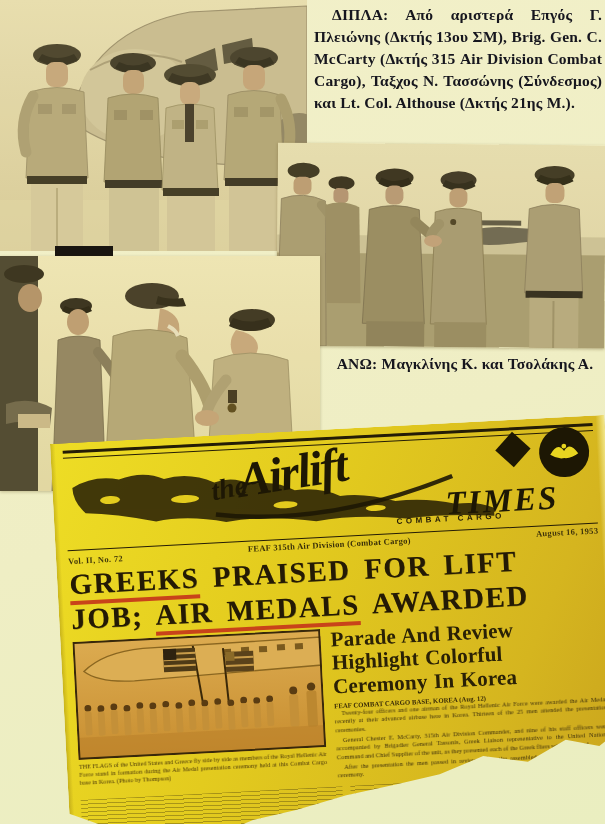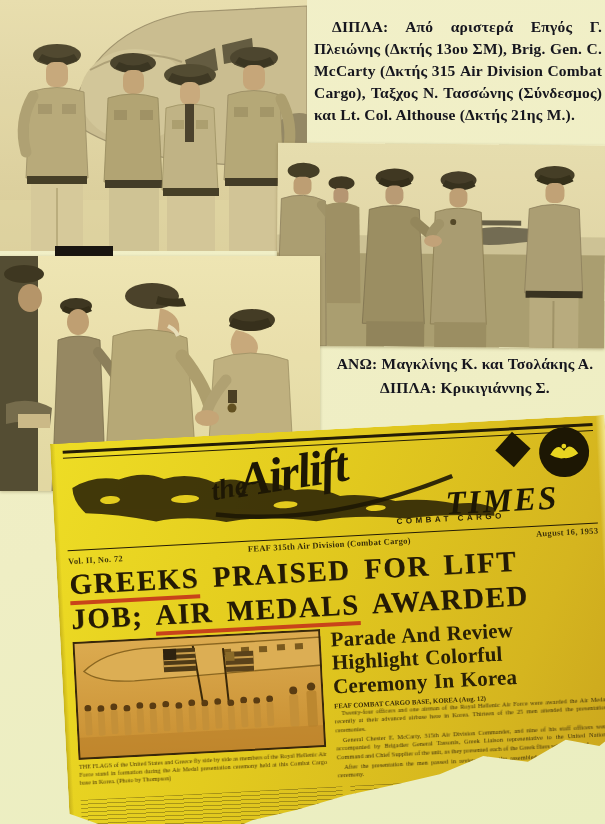--- a/index.html
+++ b/index.html
@@ -13,21 +13,21 @@
   #photo-officers-aircraft{left:0;top:0;width:307px;height:251px;}
   #photo-ceremony-group{left:277px;top:144px;width:328px;height:203px;transform:rotate(.5deg);box-shadow:0 1px 3px rgba(90,70,20,.35);}
   #photo-handshake{left:0;top:256px;width:320px;height:235px;box-shadow:0 1px 3px rgba(90,70,20,.3);}
   .black-mark{position:absolute;left:55px;top:246px;width:58px;height:11px;background:#191510;}
   
   .caption{
     position:absolute;color:#16161e;font-weight:bold;
     font-size:15.5px;line-height:1.42;text-align:justify;
     letter-spacing:.2px;
   }
-  #caption-top-right{left:314px;top:16px;width:288px;text-indent:18px;}
+  #caption-top-right{left:314px;top:4px;width:288px;text-indent:18px;}
   #caption-middle{left:326px;top:352px;width:278px;line-height:1.55;text-align:center;}
   
   .newspaper{
     position:absolute;left:50px;top:444px;width:555px;height:398px;
     transform:rotate(-3deg);transform-origin:top left;
     background:linear-gradient(115deg,#eedd25 0%,#e3cb1e 40%,#d5b51f 78%,#c9a31d 100%);
     box-shadow:3px 5px 10px rgba(80,60,0,.35);
     clip-path:polygon(0 0,100% 0,100% 79%,96% 83%,90% 81%,83% 86%,75% 84%,67% 88%,59% 90%,50% 92%,41% 95%,33% 97%,27% 100%,12% 100%,0 93%);
     color:#241c06;padding:7px 12px 0 12px;box-sizing:border-box;
   }
@@ -203,21 +203,20 @@
       <path d="M252,64 Q277,55 302,64 L306,148 L248,148 Z" fill="#a89c72" stroke="#86795a" stroke-width=".8"></path>
       <rect x="249" y="146" width="57" height="7" fill="#2c281a"></rect>
       <rect x="253" y="153" width="49" height="50" fill="#b6aa7e"></rect>
       <line x1="277" y1="156" x2="277" y2="203" stroke="#9c9066" stroke-width="2"></line>
     </g>
     <rect width="328" height="203" fill="#d8c080" opacity=".08"></rect>
   </svg>
 
   <div id="caption-middle" class="caption">
     <div>ΑΝΩ: Μαγκλίνης Κ. και Τσολάκης Α.</div>
-    <div>ΔΙΠΛΑ: Κρικιγιάννης Σ.</div>
   </div>
 
   <svg id="photo-handshake" class="photo" viewBox="0 0 320 235">
     <defs>
       <linearGradient id="sky3" x1="0" y1="0" x2="0" y2="1">
         <stop offset="0" stop-color="#f0e9ba"></stop>
           <stop offset="1" stop-color="#e2daa7"></stop>
       </linearGradient>
     </defs>
     <rect width="320" height="235" fill="url(#sky3)"></rect>

